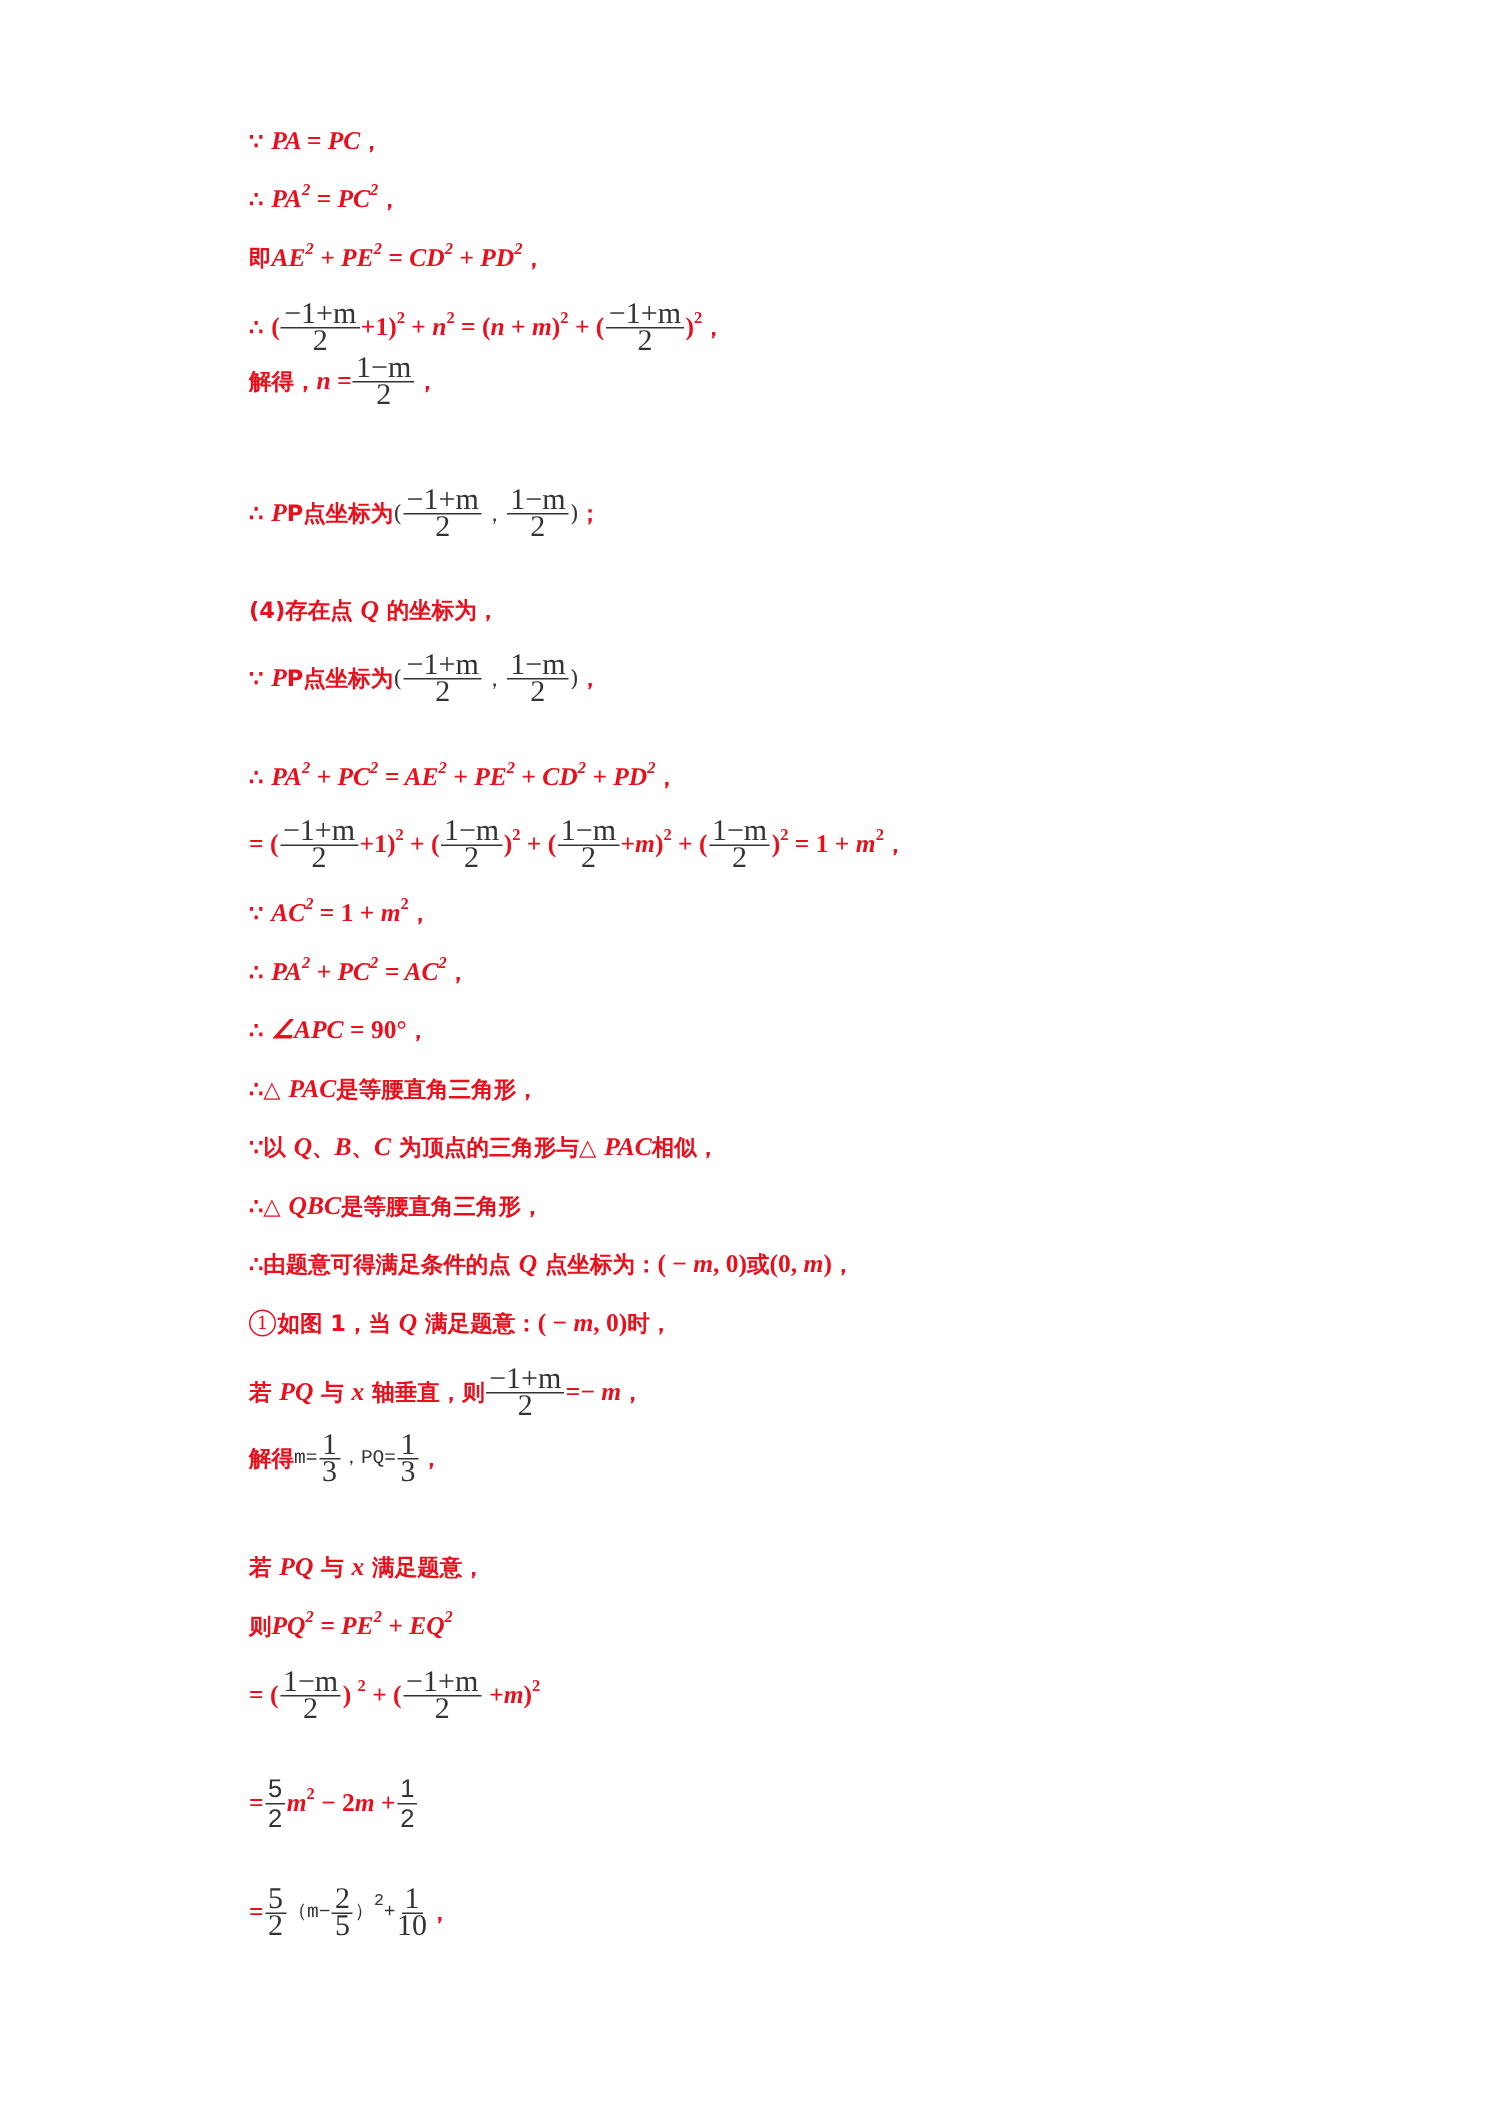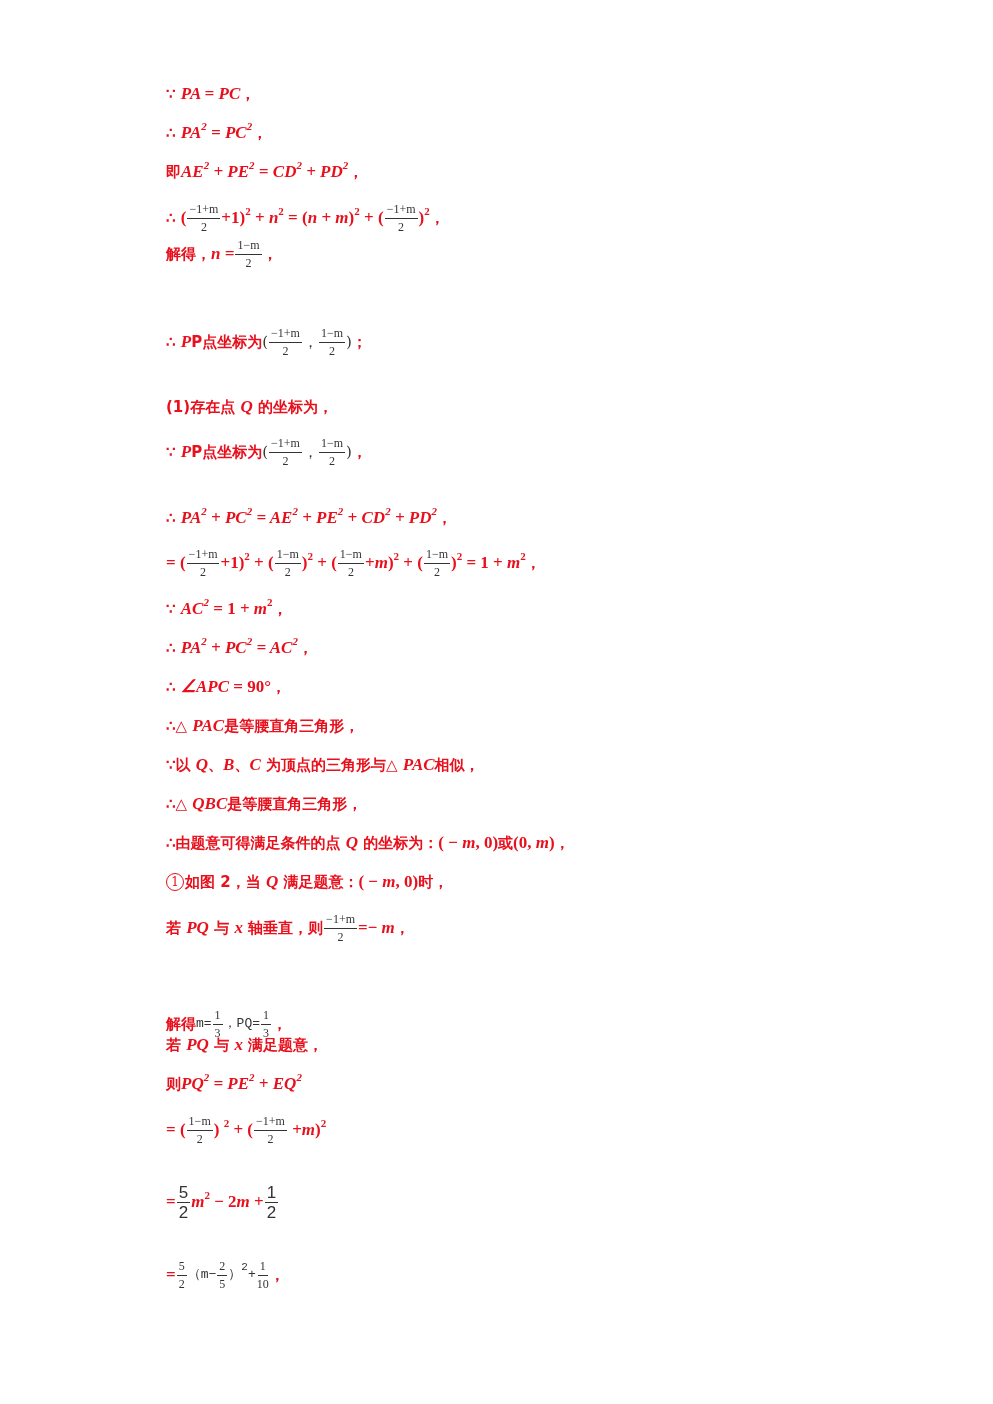--- a/index.html
+++ b/index.html
@@ -5,21 +5,21 @@
   html, body { margin:0; padding:0; background:#ffffff; }
   body { width:993px; height:1404px; position:relative; overflow:hidden;
          font-family:"DejaVu Serif", serif; }
   .line { position:absolute; left:166px; white-space:nowrap; color:#e8101c;
           font-weight:bold; font-size:15px; line-height:20px; display:flex; align-items:center; }
   .m { font-family:"Liberation Serif", serif; font-style:italic; font-weight:bold; font-size:17px; }
   .r { font-family:"Liberation Serif", serif; font-weight:bold; font-size:17px; }
   .cn { font-family:"DejaVu Sans", sans-serif; font-weight:bold; font-size:15px; }
   sup { font-size:11px; vertical-align:8px; line-height:0; }
   .frac { display:inline-flex; flex-direction:column; align-items:center; color:#333;
-          font-family:"Liberation Serif", serif; font-weight:normal; font-size:12px; line-height:17px;
+          font-family:"Liberation Serif", serif; font-weight:normal; font-size:20px; line-height:17px;
           margin:0 1px; vertical-align:middle; }
   .frac .num { border-bottom:1px solid #333; padding:0 2px; }
   .frac.big { font-family:"Liberation Sans", sans-serif; font-size:17px; line-height:19px; }
   .gray { color:#333; font-weight:normal; font-family:"Liberation Mono", monospace; font-size:13px; }
   .circ { display:inline-block; width:16px; height:16px; border:1.5px solid #e8101c; border-radius:50%;
           font-size:12px; line-height:16px; text-align:center; font-weight:normal; margin-right:1px; }
 </style>
 </head>
 <body>
 
@@ -63,21 +63,21 @@
       <span class="num">−1+m</span>
       <span class="den">2</span>
     </span><span style="color:#333;font-weight:normal">，</span>
   <span class="frac">
       <span class="num">1−m</span>
       <span class="den">2</span>
     </span><span style="color:#333;font-weight:normal">)</span>；
 </div>
 
 <div class="line" style="top:397px">
-  <span class="cn">(1)存在点</span>&nbsp;<span class="m">Q</span>&nbsp;<span class="cn">的坐标为，</span>
+  <span class="cn">(4)存在点</span>&nbsp;<span class="m">Q</span>&nbsp;<span class="cn">的坐标为，</span>
 </div>
 
 <div class="line" style="top:432px;height:40px">
   <span>∵</span>&nbsp;<span class="m">P</span><span class="cn">P点坐标为</span><span style="color:#333;font-weight:normal">(</span>
   <span class="frac">
       <span class="num">−1+m</span>
       <span class="den">2</span>
     </span><span style="color:#333;font-weight:normal">，</span>
   <span class="frac">
       <span class="num">1−m</span>
@@ -131,37 +131,37 @@
 
 <div class="line" style="top:755px">
   <span>∵</span><span class="cn">以</span>&nbsp;<span class="m">Q</span><span class="cn">、</span><span class="m">B</span><span class="cn">、</span><span class="m">C</span>&nbsp;<span class="cn">为顶点的三角形与△</span>&nbsp;<span class="m">PAC</span><span class="cn">相似，</span>
 </div>
 
 <div class="line" style="top:794px">
   <span>∴</span>△&nbsp;<span class="m">QBC</span><span class="cn">是等腰直角三角形，</span>
 </div>
 
 <div class="line" style="top:833px">
-  <span>∴</span><span class="cn">由题意可得满足条件的点</span>&nbsp;<span class="m">Q</span>&nbsp;<span class="cn">的坐标为：</span><span class="r">( − <i>m</i>, 0)</span><span class="cn">或</span><span class="r">(0, <i>m</i>)</span>，
+  <span>∴</span><span class="cn">由题意可得满足条件的点</span>&nbsp;<span class="m">Q</span>&nbsp;<span class="cn">点坐标为：</span><span class="r">( − <i>m</i>, 0)</span><span class="cn">或</span><span class="r">(0, <i>m</i>)</span>，
 </div>
 
 <div class="line" style="top:872px">
-  <span class="circ">1</span><span class="cn">如图 2，当</span>&nbsp;<span class="m">Q</span>&nbsp;<span class="cn">满足题意：</span><span class="r">( − <i>m</i>, 0)</span><span class="cn">时，</span>
+  <span class="circ">1</span><span class="cn">如图 1，当</span>&nbsp;<span class="m">Q</span>&nbsp;<span class="cn">满足题意：</span><span class="r">( − <i>m</i>, 0)</span><span class="cn">时，</span>
 </div>
 
 <div class="line" style="top:908px;height:40px">
   <span class="cn">若</span>&nbsp;<span class="m">PQ</span>&nbsp;<span class="cn">与</span>&nbsp;<span class="m">x</span>&nbsp;<span class="cn">轴垂直，则</span>
   <span class="frac">
       <span class="num">−1+m</span>
       <span class="den">2</span>
     </span>
   <span class="r">=− <i>m</i></span>，
 </div>
 
-<div class="line" style="top:1004px;height:40px">
+<div class="line" style="top:952px;height:40px">
   <span class="cn">解得</span><span class="gray">m=</span>
   <span class="frac">
       <span class="num">1</span>
       <span class="den">3</span>
     </span><span class="gray">，</span><span class="gray">PQ=</span>
   <span class="frac">
       <span class="num">1</span>
       <span class="den">3</span>
     </span>，
 </div>

